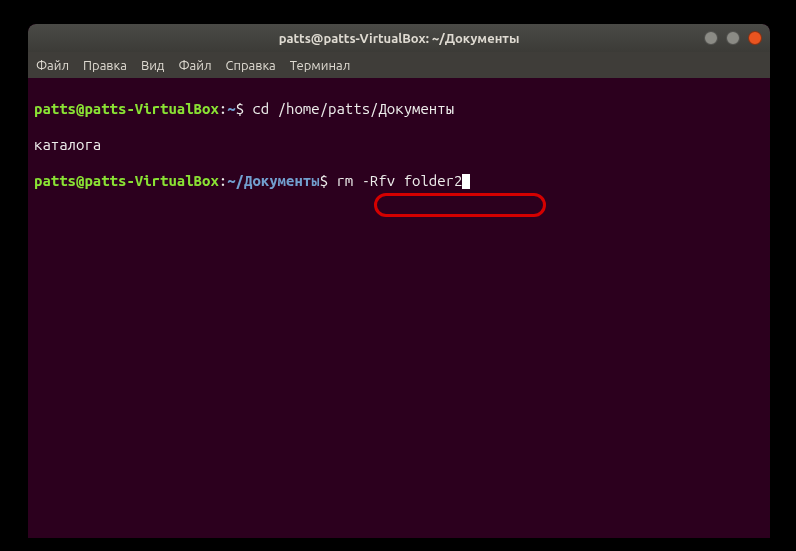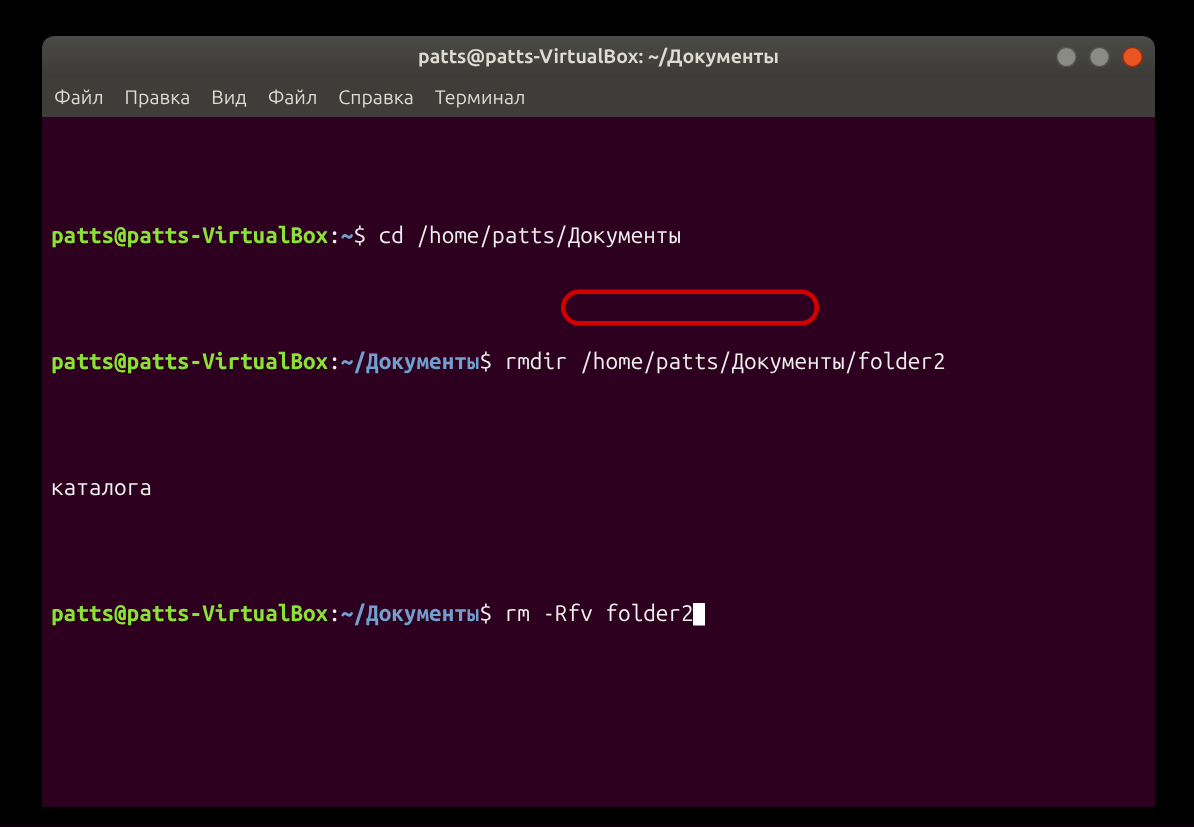--- a/index.html
+++ b/index.html
@@ -70,21 +70,21 @@
   .menubar span { cursor: default; }
   .terminal-body {
     background: #2c001e;
     color: #ffffff;
     padding: 4px 6px;
     line-height: 18px;
     white-space: pre;
     font-family: "Ubuntu Mono", "DejaVu Sans Mono", monospace;
     font-size: 15px;
   }
-  .line { display: block; margin-top: 48px; }
+  .line { display: block; }
   .user { color: #8ae234; font-weight: bold; }
   .path { color: #729fcf; font-weight: bold; }
   .white { color: #eeeeec; }
   .highlight-border {
     position: absolute;
     border: 3px solid #d40000;
     border-radius: 14px;
     pointer-events: none;
   }
   .highlight-1 {
@@ -116,19 +116,18 @@
   <div class="menubar">
     <span>Файл</span>
     <span>Правка</span>
     <span>Вид</span>
     <span>Файл</span>
     <span>Справка</span>
     <span>Терминал</span>
   </div>
   <div class="terminal-body">
 <span class="line"><span class="user">patts@patts-VirtualBox</span><span class="white">:</span><span class="path">~</span><span class="white">$ </span><span class="white">cd /home/patts/Документы</span></span>
-<span class="line"><span class="user">patts@patts-VirtualBox</span><span class="white">:</span><span class="path">~/Документы</span><span class="white">$ </span><span class="white">rmdir /home/patts/Документы/folder2</span></span>
 <span class="line"><span class="white">каталога</span></span>
 <span class="line"><span class="user">patts@patts-VirtualBox</span><span class="white">:</span><span class="path">~/Документы</span><span class="white">$ </span><span class="white">rm -Rfv folder2</span><span class="cursor"></span></span>
   </div>
 </div>
 
 <div class="highlight-border highlight-1"></div>
 
 </body></html>

